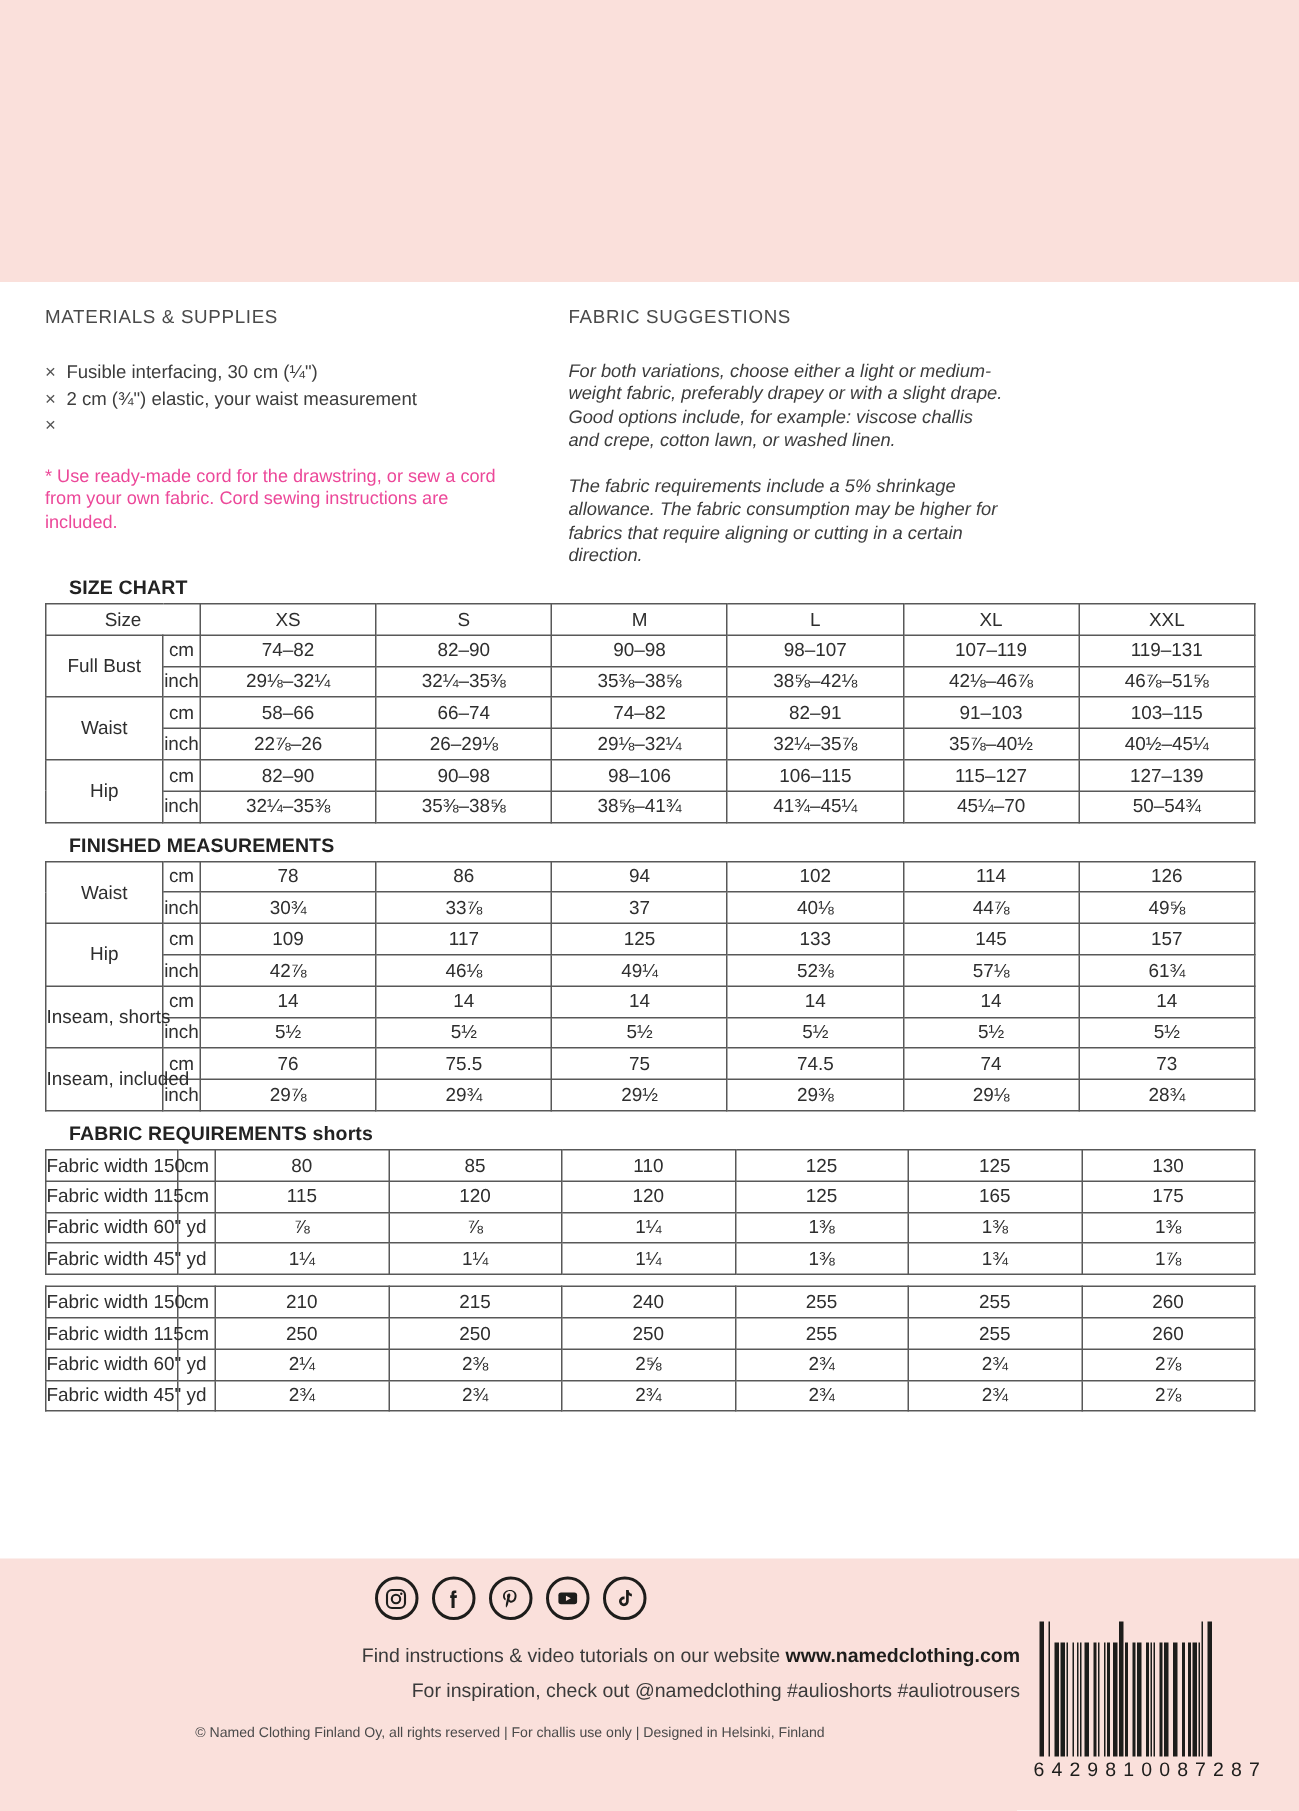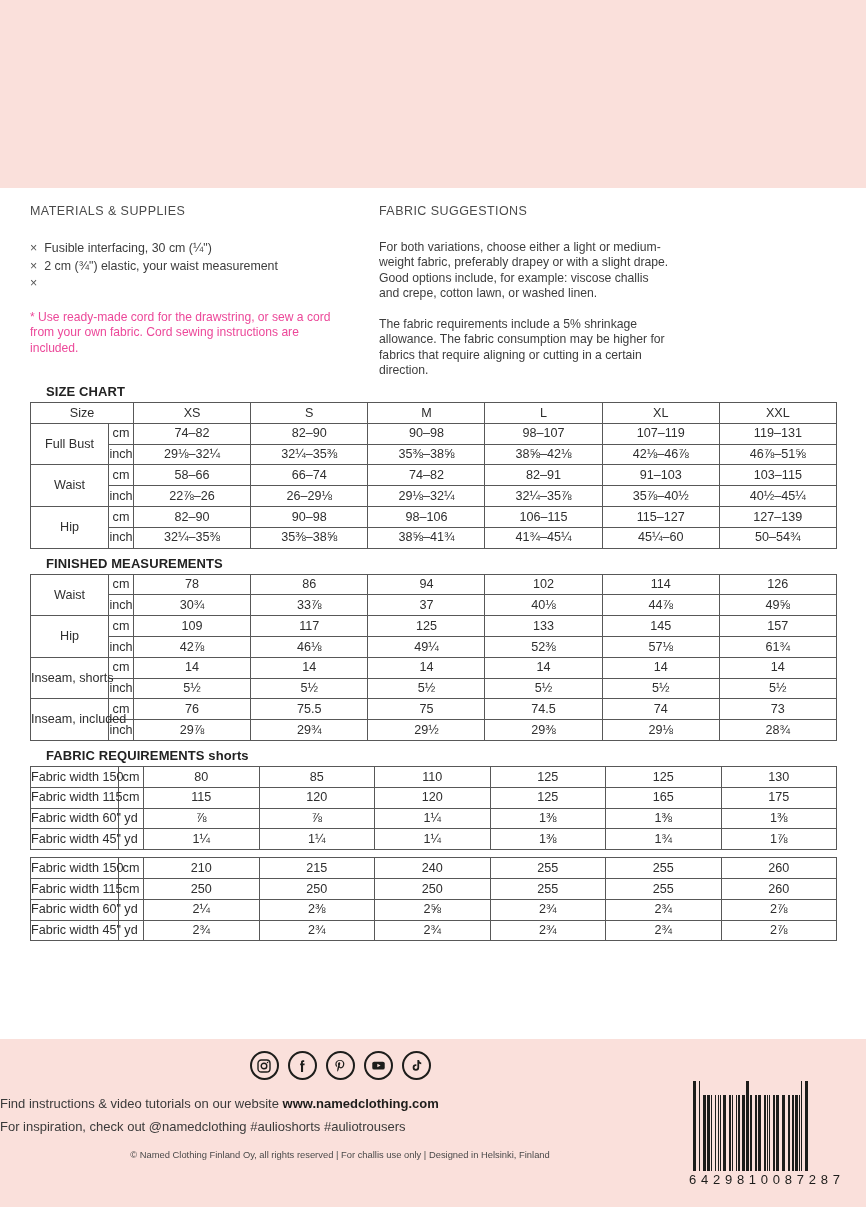--- a/index.html
+++ b/index.html
@@ -63,20 +63,21 @@
     margin: 17px 0 0 0;
     font-size: 12.1px;
     line-height: 15.5px;
     color: #ec4899;
   }
   .para {
     margin: 0 12px 16px 0;
     font-size: 12.2px;
     line-height: 15.3px;
     color: #3d3d3d;
+    font-style: italic;
   }
   .para:last-child { margin-bottom: 0; }
 
   
   .tables {
     position: absolute;
     top: 384px; left: 30px;
     width: 806px;
   }
   .block-title {
@@ -150,21 +151,21 @@
     border: 2.1px solid #1d1d1b;
     display: flex;
     align-items: center;
     justify-content: center;
   }
   .s-icon svg { display: block; }
   .foot-lines {
     position: absolute;
     top: 53px; left: 0;
     width: 680px;
-    text-align: left;
+    text-align: right;
   }
   .foot-lines .l1, .foot-lines .l2 {
     font-size: 13px;
     color: #3a3a3a;
     line-height: 23px;
   }
   .foot-lines .l1 b { font-weight: bold; color: #1d1d1b; }
   .copyright {
     position: absolute;
     top: 110px; left: 0;
@@ -302,21 +303,21 @@
             <td>106–115</td>
             <td>115–127</td>
             <td>127–139</td>
           </tr>
           <tr>
             <td class="unit">inch</td>
             <td>32¼–35⅜</td>
             <td>35⅜–38⅝</td>
             <td>38⅝–41¾</td>
             <td>41¾–45¼</td>
-            <td>45¼–60</td>
+            <td>45¼–70</td>
             <td>50–54¾</td>
           </tr>
         </tbody>
     </table>
   </div>
 
   <div class="block">
     <div class="block-title">FINISHED MEASUREMENTS</div>
     <table class="grid">
       <colgroup>

